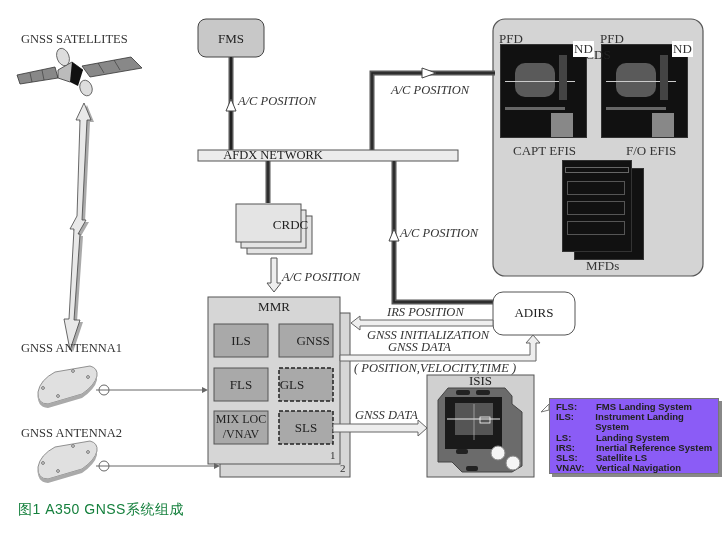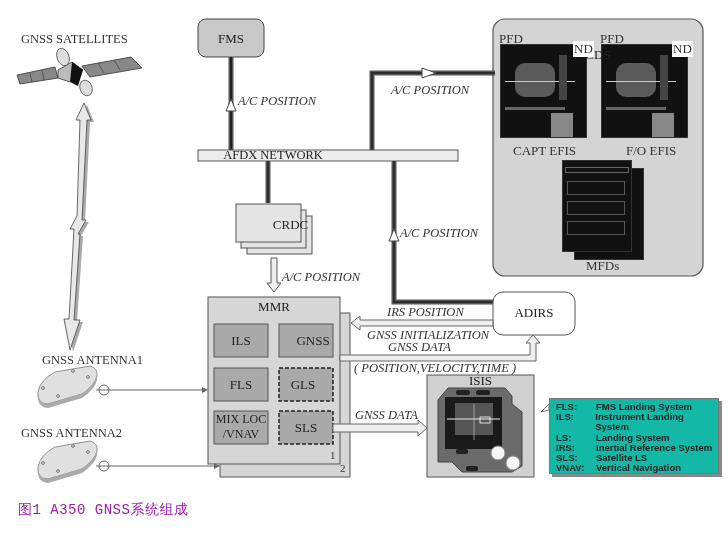--- a/index.html
+++ b/index.html
@@ -1,24 +1,24 @@
 <!DOCTYPE html>
 <html><head>
 <meta charset="utf-8">
 <style>
   html, body { margin:0; padding:0; background:#ffffff; }
   body { width:728px; height:533px; position:relative; overflow:hidden; font-family:"Liberation Serif", serif; color:#222; }
   svg.canvas { position:absolute; left:0; top:0; }
   .lbl { position:absolute; font-family:"Liberation Serif", serif; font-size:13px; color:#333; white-space:nowrap; }
   .ital { font-style:italic; font-size:12.5px; color:#333; }
   .box-text { font-family:"Liberation Serif", serif; font-size:13px; color:#222; text-align:center; }
-  .legend { position:absolute; left:549px; top:398px; width:170px; height:76px; background:#14b8a6; border:1px solid #777; box-shadow:3px 3px 0 #888; font-family:"Liberation Sans", sans-serif; font-size:9.5px; font-weight:bold; color:#222; padding:3px 0 0 6px; box-sizing:border-box; line-height:10.2px; }
+  .legend { position:absolute; left:549px; top:398px; width:170px; height:76px; background:#8b5cf6; border:1px solid #777; box-shadow:3px 3px 0 #888; font-family:"Liberation Sans", sans-serif; font-size:9.5px; font-weight:bold; color:#222; padding:3px 0 0 6px; box-sizing:border-box; line-height:10.2px; }
   .legend .row { display:flex; }
   .legend .k { width:40px; }
-  .caption { position:absolute; left:18px; top:501px; font-family:Liberation Mono, monospace; font-size:14px; color:#a21caf; letter-spacing:0.5px; }
+  .caption { position:absolute; left:18px; top:501px; font-family:Liberation Sans, sans-serif; font-size:14px; color:#15803d; letter-spacing:0.5px; }
   .screen { position:absolute; background:#111; border:1px solid #333; }
 </style>
 </head>
 <body>
 
 <svg class="canvas" width="728" height="533" viewBox="0 0 728 533">
 
   <rect x="493" y="19" width="210" height="257" rx="12" fill="#d4d4d4" stroke="#555" stroke-width="1.2"></rect>
 
   <rect x="198" y="19" width="66" height="38" rx="8" fill="#c8c8c8" stroke="#444" stroke-width="1"></rect>
@@ -152,36 +152,36 @@
 <div class="lbl ital" style="left:391px;top:83px;">A/C POSITION</div>
 <div class="lbl box-text" style="left:198px;top:148px;width:150px;font-size:12.5px;">AFDX NETWORK</div>
 <div class="lbl box-text" style="left:236px;top:217px;width:65px;margin-left:22px;">CRDC</div>
 <div class="lbl ital" style="left:400px;top:226px;">A/C POSITION</div>
 <div class="lbl ital" style="left:282px;top:270px;">A/C POSITION</div>
 
 <div class="lbl box-text" style="left:208px;top:299px;width:132px;">MMR</div>
 <div class="lbl box-text" style="left:214px;top:333px;width:54px;">ILS</div>
 <div class="lbl box-text" style="left:279px;top:333px;width:68px;">GNSS</div>
 <div class="lbl box-text" style="left:214px;top:377px;width:54px;">FLS</div>
-<div class="lbl box-text" style="left:279px;top:377px;width:48px;">GLS</div>
+<div class="lbl box-text" style="left:268px;top:377px;width:48px;">GLS</div>
 <div class="lbl box-text" style="left:214px;top:412px;width:54px;white-space:pre-line;line-height:15px;font-size:12px;font-family:Liberation Serif, serif;">MIX LOC
 /VNAV</div>
 <div class="lbl box-text" style="left:279px;top:420px;width:54px;">SLS</div>
 <div class="lbl" style="left:330px;top:449px;font-size:11px;">1</div>
 <div class="lbl" style="left:340px;top:462px;font-size:11px;">2</div>
 
 <div class="lbl box-text" style="left:493px;top:305px;width:82px;">ADIRS</div>
 <div class="lbl ital" style="left:387px;top:305px;">IRS POSITION</div>
 <div class="lbl ital" style="left:367px;top:328px;">GNSS INITIALIZATION</div>
 <div class="lbl ital" style="left:388px;top:340px;">GNSS DATA</div>
 <div class="lbl ital" style="left:354px;top:361px;">( POSITION,VELOCITY,TIME )</div>
 <div class="lbl ital" style="left:355px;top:408px;">GNSS DATA</div>
 <div class="lbl box-text" style="left:427px;top:373px;width:107px;">ISIS</div>
 
-<div class="lbl" style="left:21px;top:353px;font-size:12.5px;margin-left:21px;">GNSS ANTENNA1</div>
+<div class="lbl" style="left:21px;top:341px;font-size:12.5px;">GNSS ANTENNA1</div>
 <div class="lbl" style="left:21px;top:426px;font-size:12.5px;">GNSS ANTENNA2</div>
 
 <div class="lbl box-text" style="left:493px;top:21px;width:210px;margin-top:26px;">CDS</div>
 <div class="lbl" style="left:499px;top:31px;">PFD</div>
 <div class="lbl" style="left:573px;top:41px;background:#fff;padding:0 1px;">ND</div>
 <div class="lbl" style="left:600px;top:31px;">PFD</div>
 <div class="lbl" style="left:672px;top:41px;background:#fff;padding:0 1px;">ND</div>
 <div class="lbl" style="left:513px;top:143px;">CAPT EFIS</div>
 <div class="lbl" style="left:626px;top:143px;">F/O EFIS</div>
 <div class="lbl" style="left:586px;top:258px;">MFDs</div>

